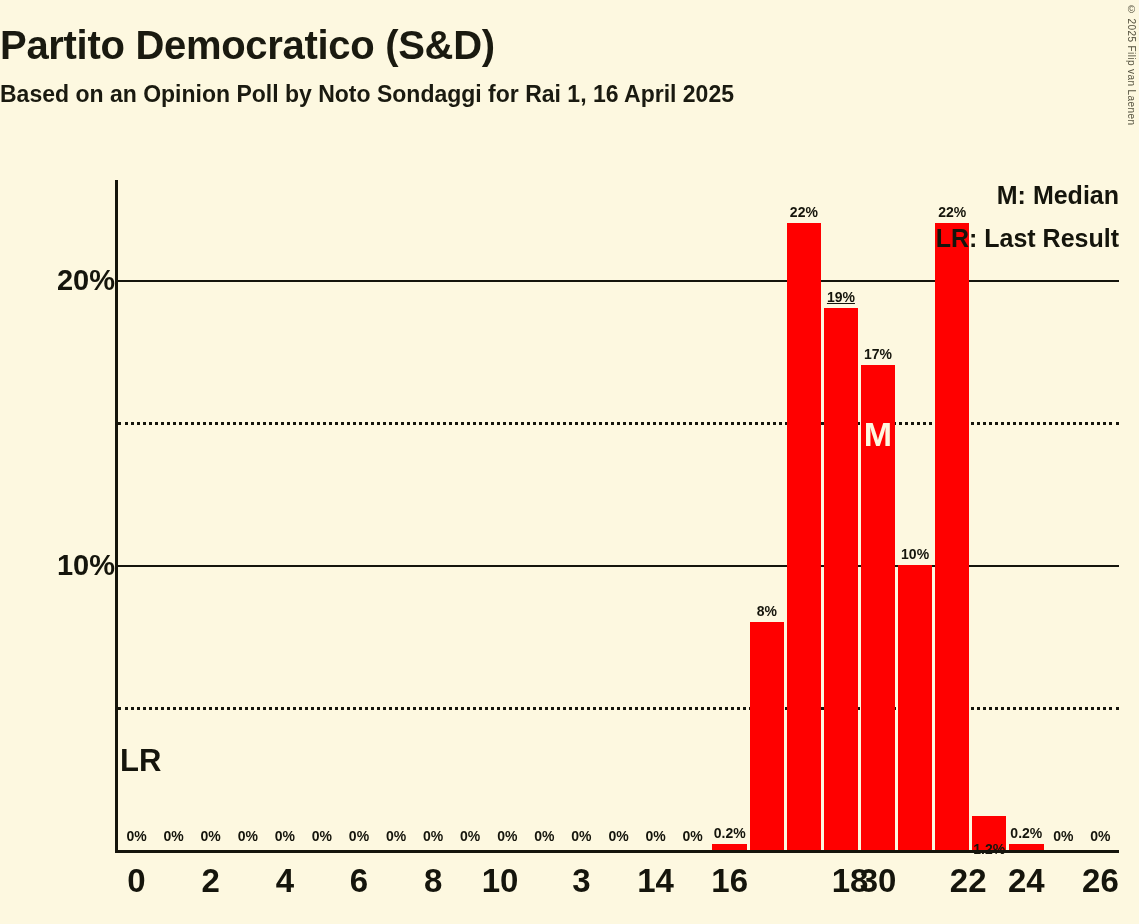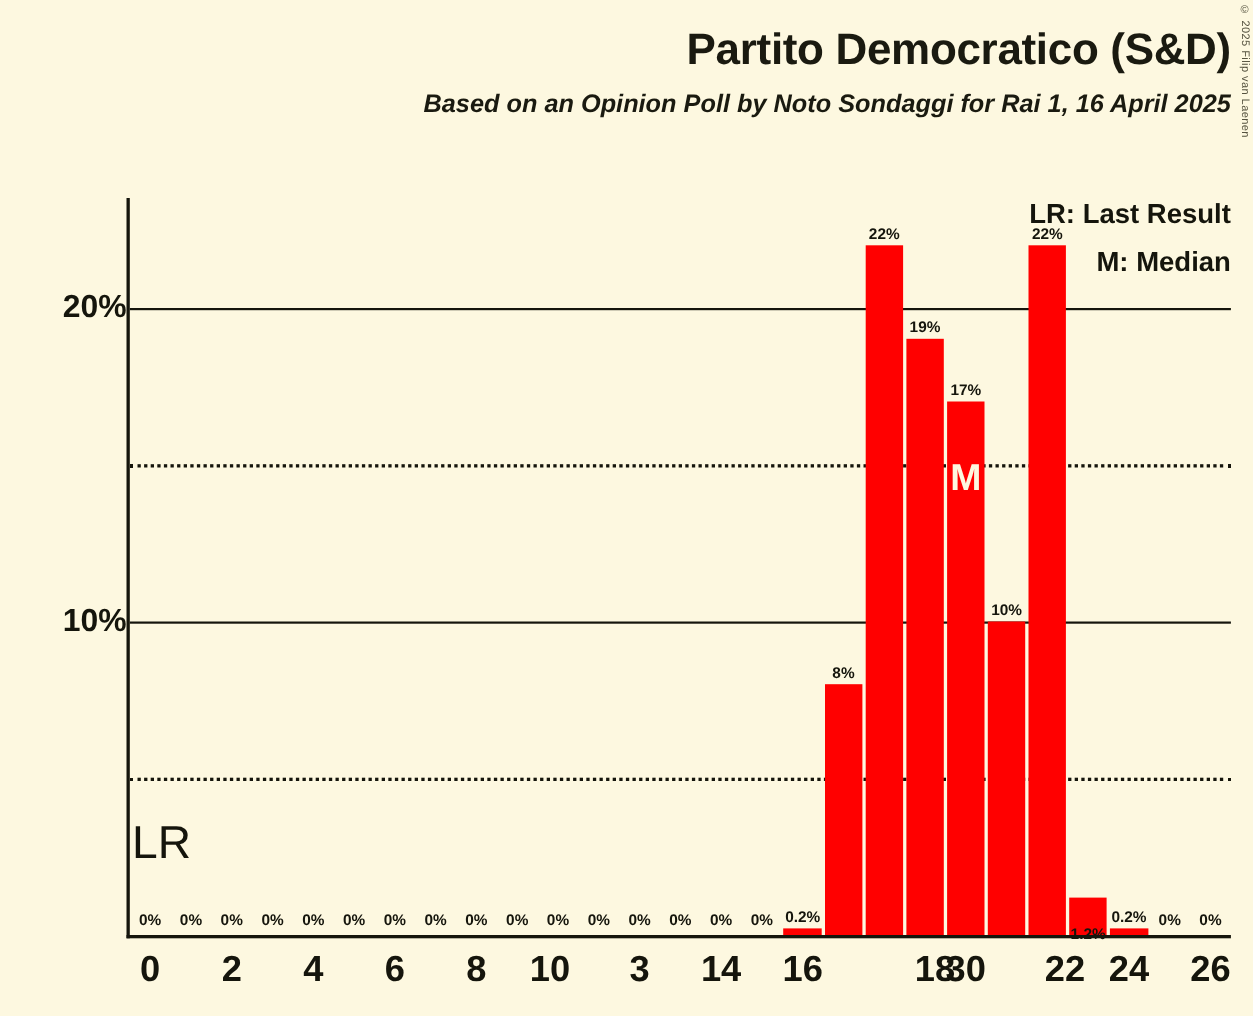--- a/index.html
+++ b/index.html
@@ -22,41 +22,40 @@
     width: 1139px;
     height: 924px;
   }
 
   
   .title-block {
     position: absolute;
     left: 0;
     top: 0;
     width: 1119px;
-    text-align: right;
+    text-align: left;
   }
   .chart-title {
     font-size: 40px;
     font-weight: bold;
     letter-spacing: -0.3px;
     margin-top: 24px;
     line-height: 1.05;
   }
   .chart-subtitle {
     font-size: 25px;
     font-weight: bold;
     margin-top: 14px;
     line-height: 1.05;
   }
   .chart-subsubtitle {
     font-size: 23px;
     font-weight: bold;
     margin-top: 16px;
     line-height: 1.05;
-    font-style: italic;
   }
 
   
   .copyright {
     position: absolute;
     right: 2px;
     top: 4px;
     font-size: 10px;
     color: #55523f;
     writing-mode: vertical-rl;
@@ -131,22 +130,22 @@
   .bar-median {
     position: absolute;
     font-size: 34px;
     font-weight: bold;
     color: #fdf8e0;
     transform: translateX(-50%);
     line-height: 1;
   }
   .lr-marker {
     position: absolute;
-    font-size: 42px;
-    font-weight: normal;
+    font-size: 31px;
+    font-weight: bold;
     color: #15150c;
     line-height: 1;
     white-space: nowrap;
   }
 
   
   .xtick {
     position: absolute;
     top: 862px;
     font-size: 33px;
@@ -208,40 +207,40 @@
       <div class="bar-value" style="top: 648px; left: 500.5px;">0%</div>
       <div class="bar-value" style="top: 648px; left: 537.574px;">0%</div>
       <div class="bar-value" style="top: 648px; left: 574.648px;">0%</div>
       <div class="bar" style="left: 594.483px; width: 34.4789px; height: 5.70213px;"></div>
       <div class="bar-value" style="top: 645.298px; left: 611.722px;">0.2%</div>
       <div class="bar" style="left: 631.557px; width: 34.4789px; height: 228.085px;"></div>
       <div class="bar-value" style="top: 422.915px; left: 648.796px;">8%</div>
       <div class="bar" style="left: 668.631px; width: 34.4789px; height: 627.234px;"></div>
       <div class="bar-value" style="top: 23.766px; left: 685.87px;">22%</div>
       <div class="bar" style="left: 705.705px; width: 34.4789px; height: 541.702px;"></div>
-      <div class="bar-value" style="top: 109.298px; left: 722.944px;">19%</div>
+      <div class="bar-value" style="top: 109.298px; left: 722.944px; text-decoration: underline;">19%</div>
       <div class="bar" style="left: 742.779px; width: 34.4789px; height: 484.681px;"></div>
       <div class="bar-value" style="top: 166.319px; left: 760.019px;">17%</div>
       <div class="bar" style="left: 779.853px; width: 34.4789px; height: 285.106px;"></div>
       <div class="bar-value" style="top: 365.894px; left: 797.093px;">10%</div>
       <div class="bar" style="left: 816.927px; width: 34.4789px; height: 627.234px;"></div>
       <div class="bar-value" style="top: 23.766px; left: 834.167px;">22%</div>
       <div class="bar" style="left: 854.001px; width: 34.4789px; height: 34.2128px;"></div>
       <div class="bar-value" style="top: 616.787px; left: 871.241px; margin-top: 44px;">1.2%</div>
       <div class="bar" style="left: 891.075px; width: 34.4789px; height: 5.70213px;"></div>
       <div class="bar-value" style="top: 645.298px; left: 908.315px;">0.2%</div>
       <div class="bar-value" style="top: 648px; left: 945.389px;">0%</div>
       <div class="bar-value" style="top: 648px; left: 982.463px;">0%</div>
       <div class="bar-median" style="left: 760.019px; top: 237.319px;">M</div>
       <div class="lr-marker" style="left: 2px; top: 565px;">LR</div>
     </div>
 
   <div class="legend">
+    <div class="legend-entry">M: Median</div>
     <div class="legend-entry">LR: Last Result</div>
-    <div class="legend-entry">M: Median</div>
   </div>
 
 <div class="ylabel" style="top: 564.894px;">10%</div>
     <div class="ylabel" style="top: 279.787px;">20%</div>
     <div class="xtick" style="left: 136.537px;">0</div>
     <div class="xtick" style="left: 210.685px;">2</div>
     <div class="xtick" style="left: 284.833px;">4</div>
     <div class="xtick" style="left: 358.981px;">6</div>
     <div class="xtick" style="left: 433.13px;">8</div>
     <div class="xtick" style="left: 500px;">10</div>

